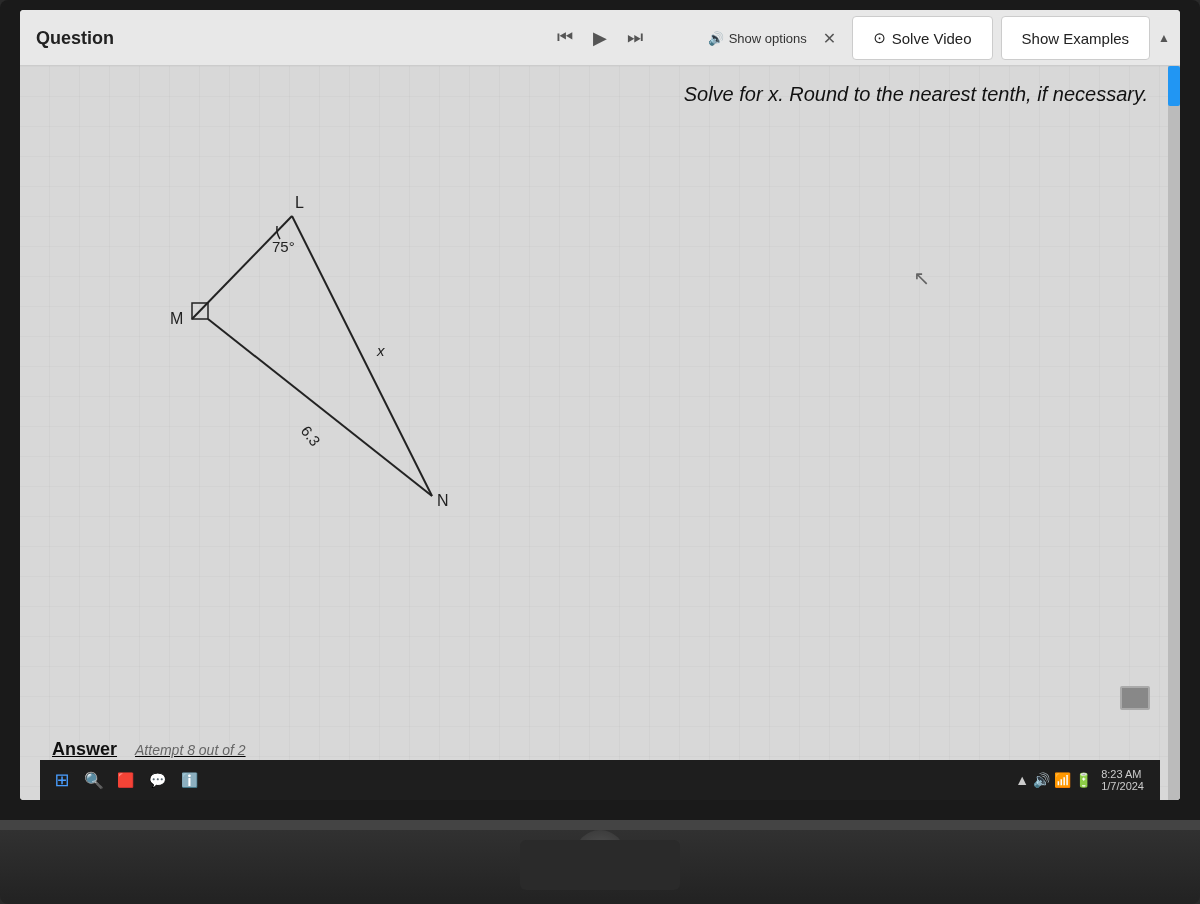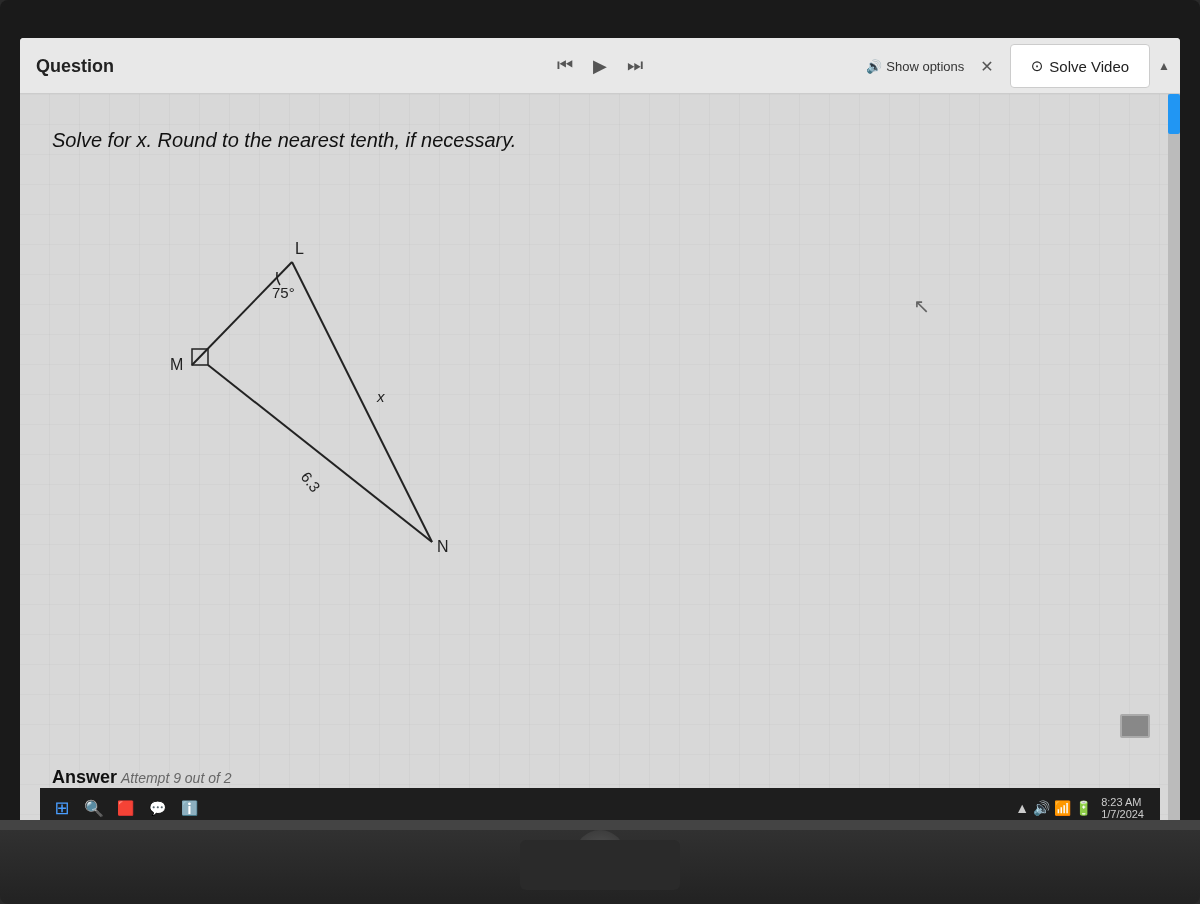--- a/index.html
+++ b/index.html
@@ -24,21 +24,20 @@
     
     .screen {
       position: absolute;
       top: 10px;
       left: 20px;
       right: 20px;
       height: 790px;
       background: #c8c8c8;
       border-radius: 4px;
       overflow: hidden;
-      margin-top: 28px;
     }
 
     
     .app-content {
       position: absolute;
       top: 0; left: 0;
       width: 100%; height: 100%;
       background: #d0d0d0;
       background-image: 
         repeating-linear-gradient(0deg, transparent, transparent 29px, rgba(180,180,180,0.3) 30px),
@@ -141,26 +140,27 @@
       color: #555;
       padding: 4px 8px;
     }
 
     
     .main-content {
       position: absolute;
       top: 56px;
       left: 0; right: 0;
       bottom: 0;
-      padding: 35px 32px;
+      padding: 17px 32px;
       background: #d8d8d8;
       background-image: 
         repeating-linear-gradient(0deg, transparent, transparent 29px, rgba(160,160,160,0.2) 30px),
         repeating-linear-gradient(90deg, transparent, transparent 29px, rgba(160,160,160,0.2) 30px);
       background-size: 30px 30px;
+      text-align: right;
     }
 
     .problem-text {
       font-size: 20px;
       color: #111;
       margin-bottom: 30px;
       font-style: italic;
     }
 
     
@@ -177,21 +177,22 @@
       top: 0; left: 0;
     }
 
     
     .answer-section {
       position: absolute;
       bottom: 40px;
       left: 32px;
       display: flex;
       align-items: center;
-      gap: 4px;
+      gap: 18px;
+      text-decoration: underline;
     }
 
     .answer-label {
       font-size: 18px;
       font-weight: bold;
       color: #111;
     }
 
     .attempt-label {
       font-size: 14px;
@@ -338,20 +339,23 @@
             <span>Show options</span>
           </button>
 
           <button class="close-btn">✕</button>
 
           <button class="watch-video-btn">
             <span>⊙</span>
             <span>Solve Video</span>
           </button>
 
+          <button class="show-examples-btn">
+            <span>Show Examples</span>
+          </button>
 
           <span style="font-size:12px;color:#555;">▲</span>
         </div>
       </div>
 
       <div class="main-content">
 
         <p class="problem-text">Solve for x. Round to the nearest tenth, if necessary.</p>
 
         <div class="diagram-area">
@@ -379,21 +383,21 @@
 
             <text x="245" y="220" font-size="15" fill="#222" font-style="italic" font-family="Arial">x</text>
 
           </svg>
         </div>
 
         <div style="position:absolute; top:200px; right:250px; font-size:20px; color:#333; opacity:0.7;">↖</div>
 
         <div class="answer-section">
           <span class="answer-label">Answer</span>
-          <span class="attempt-label">Attempt 9 out of 2</span>
+          <span class="attempt-label">Attempt 8 out of 2</span>
         </div>
 
       </div>
 
       <div class="scrollbar">
         <div class="scrollbar-thumb"></div>
       </div>
 
       <div class="monitor-icon-small"></div>
 

